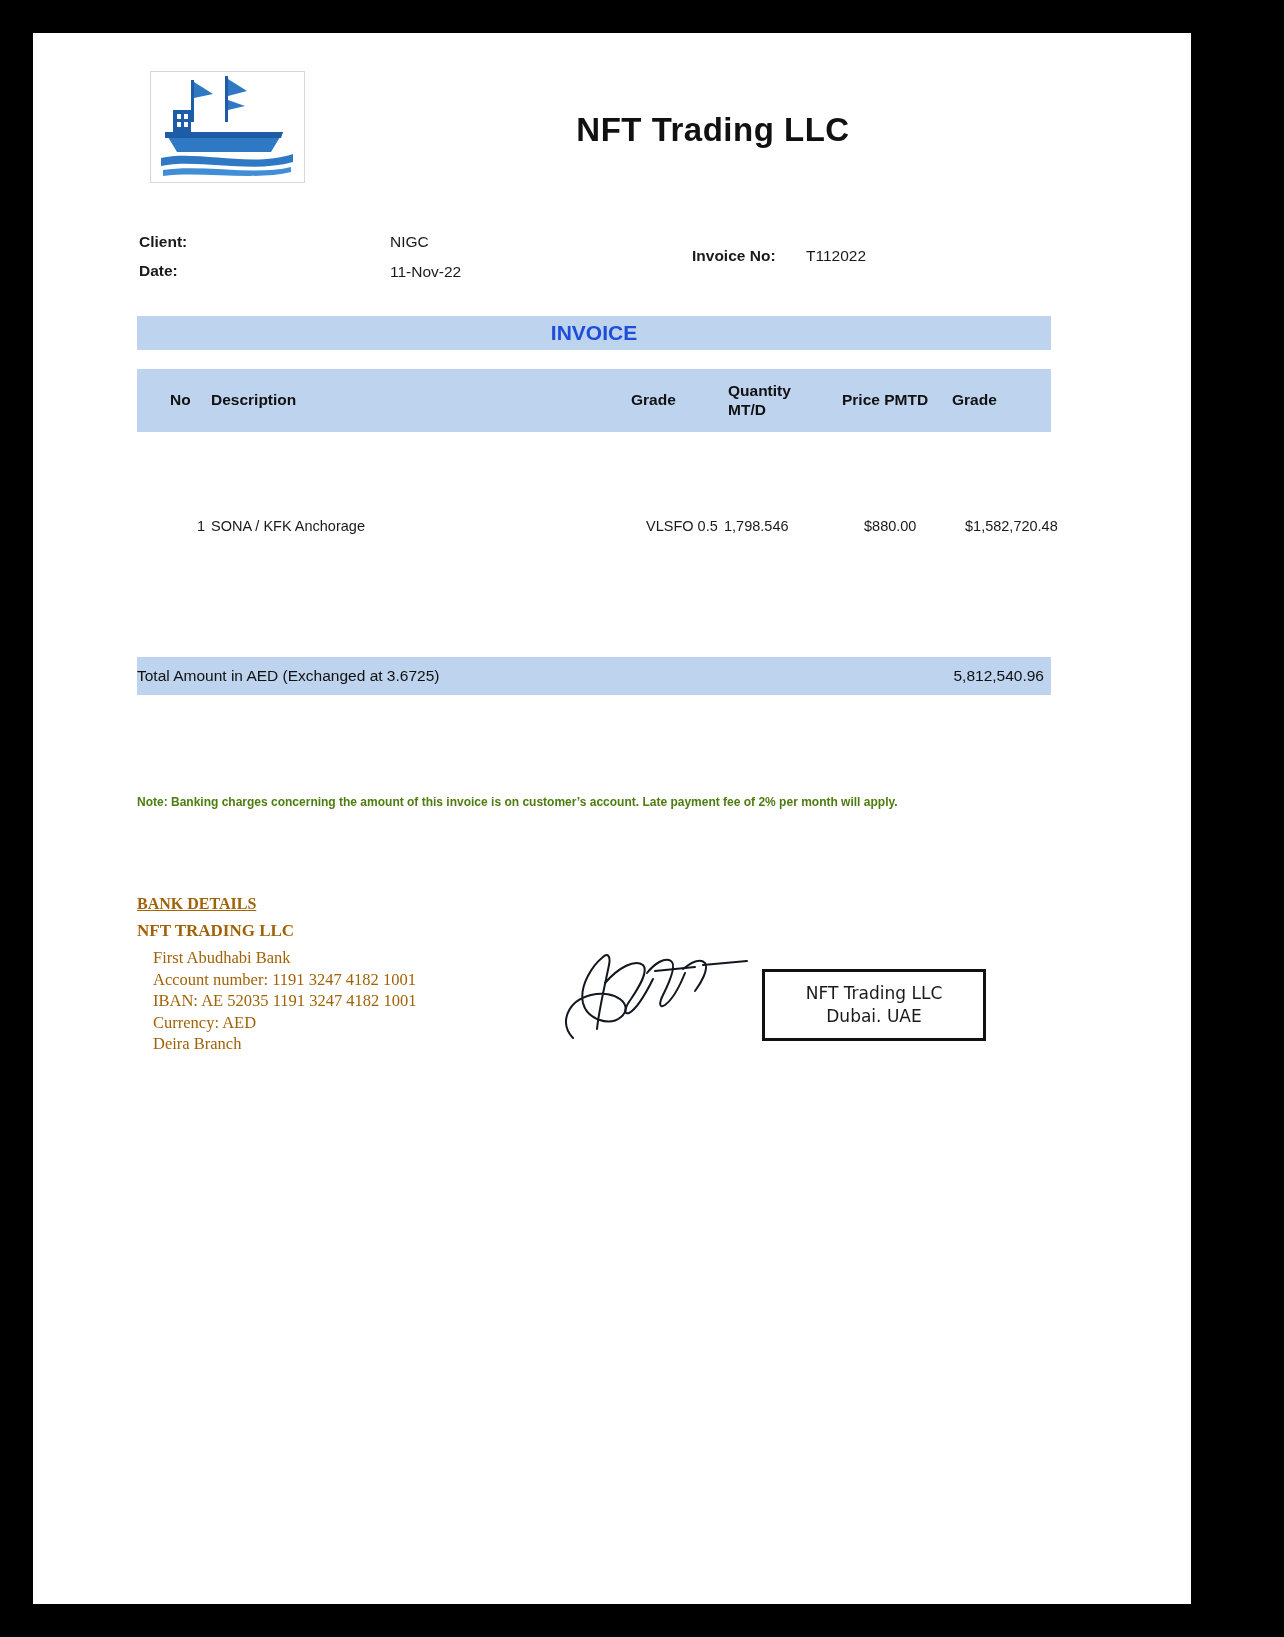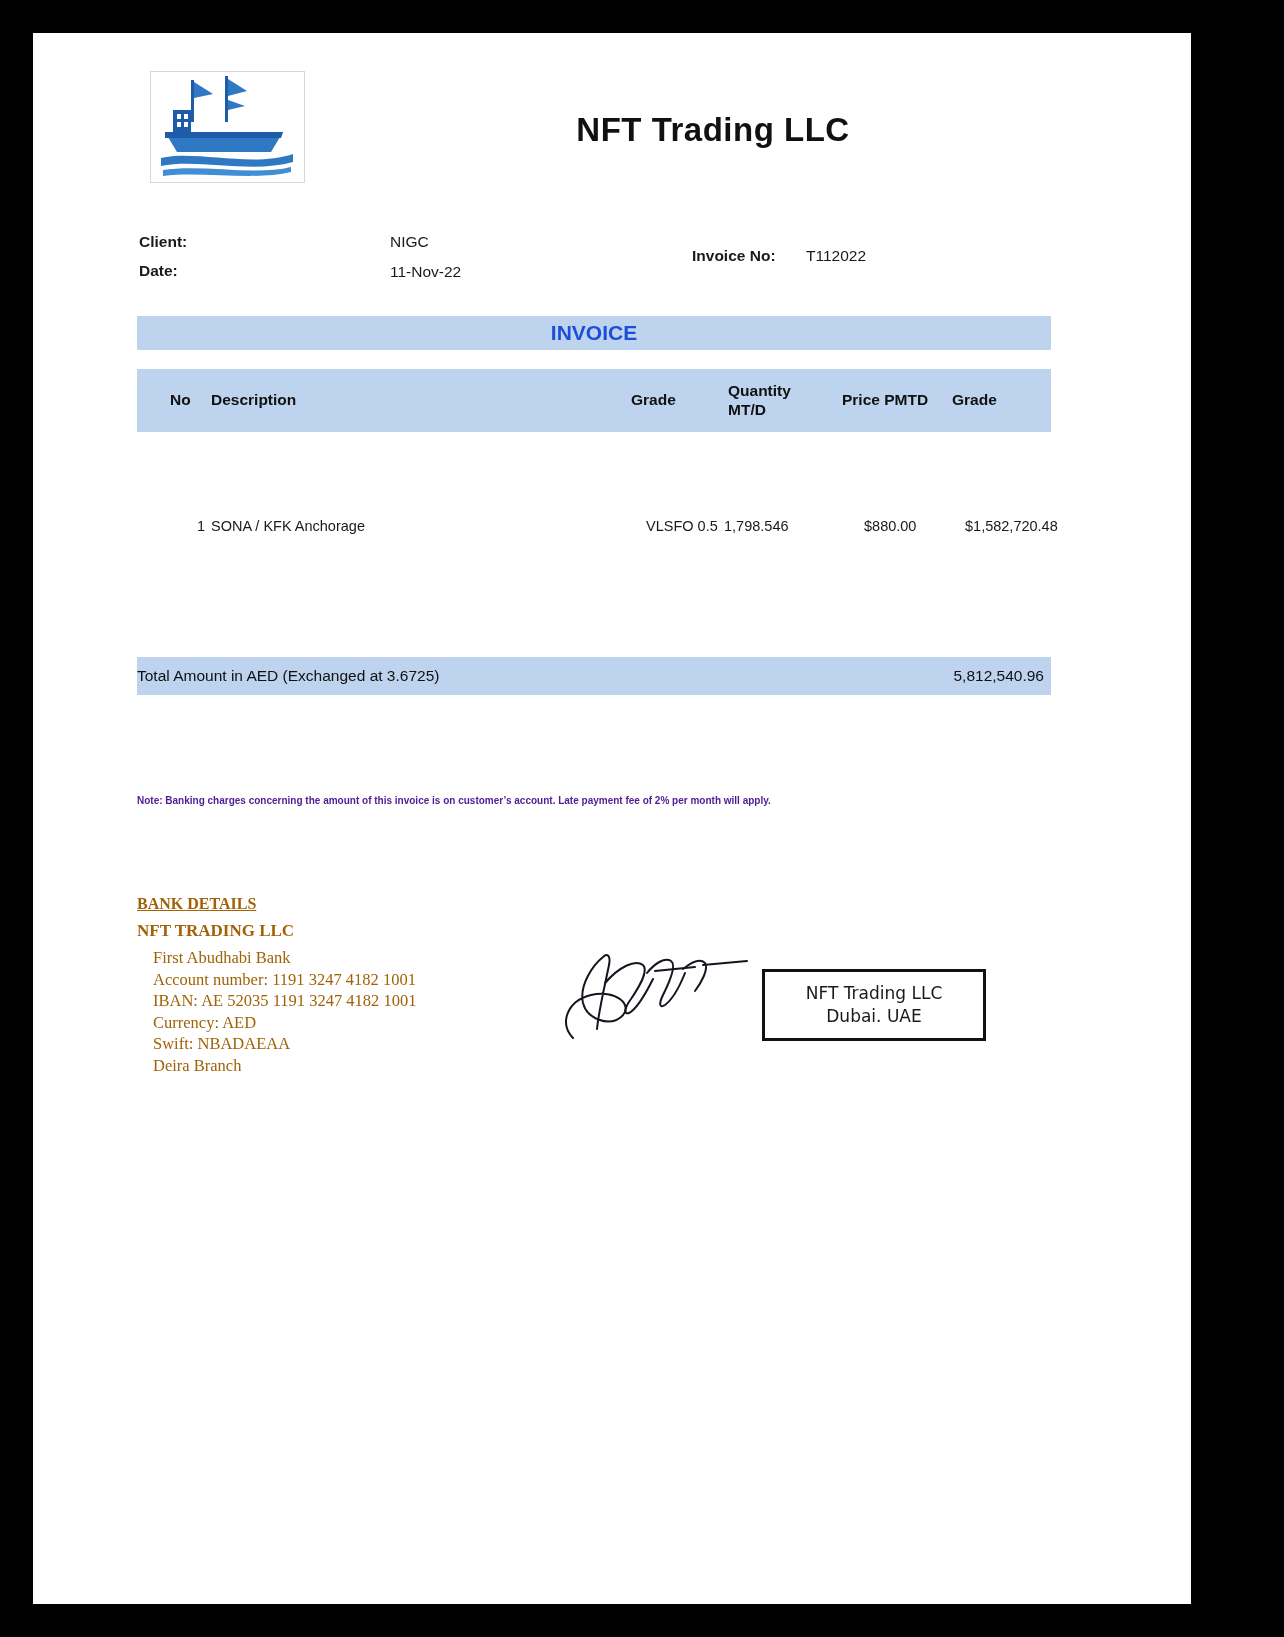--- a/index.html
+++ b/index.html
@@ -162,23 +162,23 @@
     font-size: 15.5px;
     color: #111111;
   }
 
   
   .note {
     position: absolute;
     left: 104px;
     top: 762px;
     width: 960px;
-    font-size: 10px;
-    font-weight: bold;
-    color: #4c1d95;
+    font-size: 12px;
+    font-weight: bold;
+    color: #4d7c0f;
   }
 
   
   .bank {
     position: absolute;
     left: 104px;
     top: 862px;
     width: 420px;
     font-family: "Liberation Serif", serif;
     color: #a16207;
@@ -299,21 +299,20 @@
 
   <div class="note">Note: Banking charges concerning the amount of this invoice is on customer’s account. Late payment fee of 2% per month will apply.</div>
 
   <div class="bank">
     <div class="bank-title">BANK DETAILS</div>
     <div class="bank-company">NFT TRADING LLC</div>
     <div class="bank-line">First Abudhabi Bank</div>
     <div class="bank-line">Account number: 1191 3247 4182 1001</div>
     <div class="bank-line">IBAN: AE 52035 1191 3247 4182 1001</div>
     <div class="bank-line">Currency: AED</div>
-    <div class="bank-line">Swift: NBADAEAA</div>
     <div class="bank-line">Deira Branch</div>
   </div>
 
   <div class="signature">
     <svg width="230" height="110" viewBox="0 0 230 110" xmlns="http://www.w3.org/2000/svg">
       <g fill="none" stroke="#12161f" stroke-width="2" stroke-linecap="round">
         <path d="M30 95 C16 80, 24 58, 48 52 C72 46, 92 62, 78 74 C66 84, 44 76, 40 60 C36 42, 50 22, 60 14 C64 10, 68 12, 66 22 C62 42, 56 66, 54 86"></path>
         <path d="M62 40 C76 24, 92 16, 100 22 C106 28, 96 44, 88 56 C82 64, 80 72, 86 70 C94 66, 104 48, 110 36"></path>
         <path d="M104 30 C112 20, 122 14, 128 18 C134 22, 126 40, 120 52 C116 60, 116 66, 122 62 C130 56, 138 40, 142 30"></path>
         <path d="M112 28 L152 24"></path>

